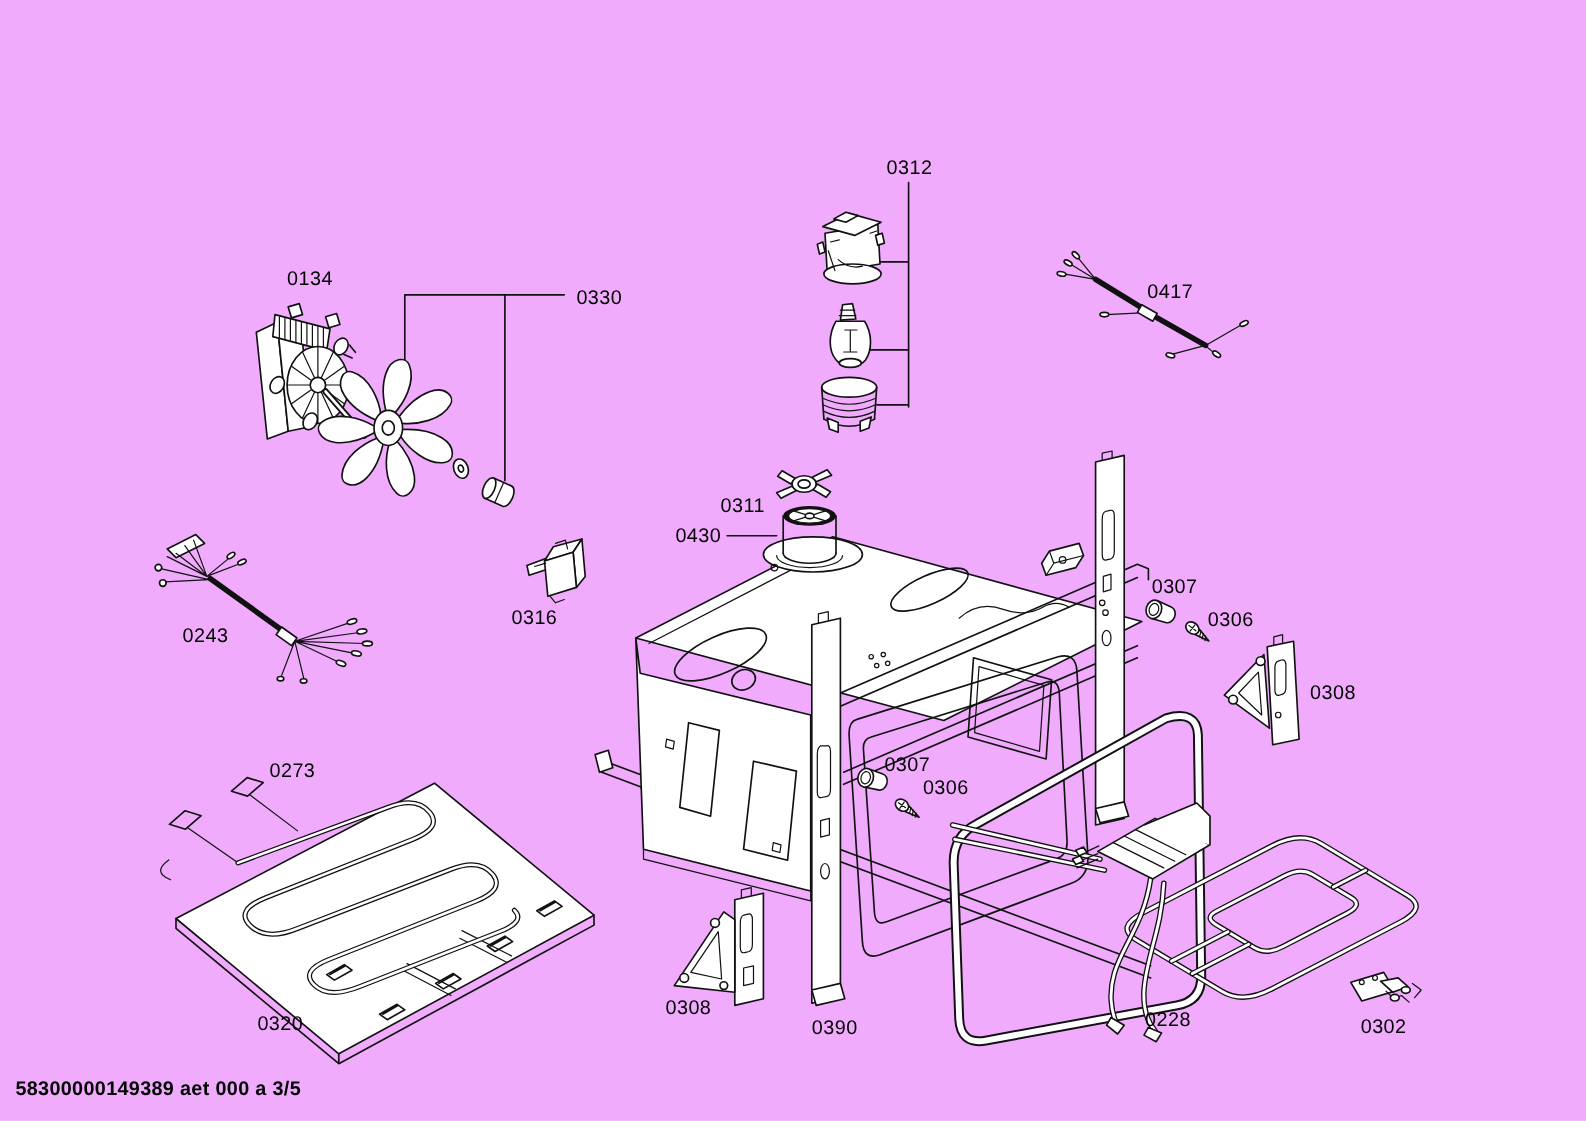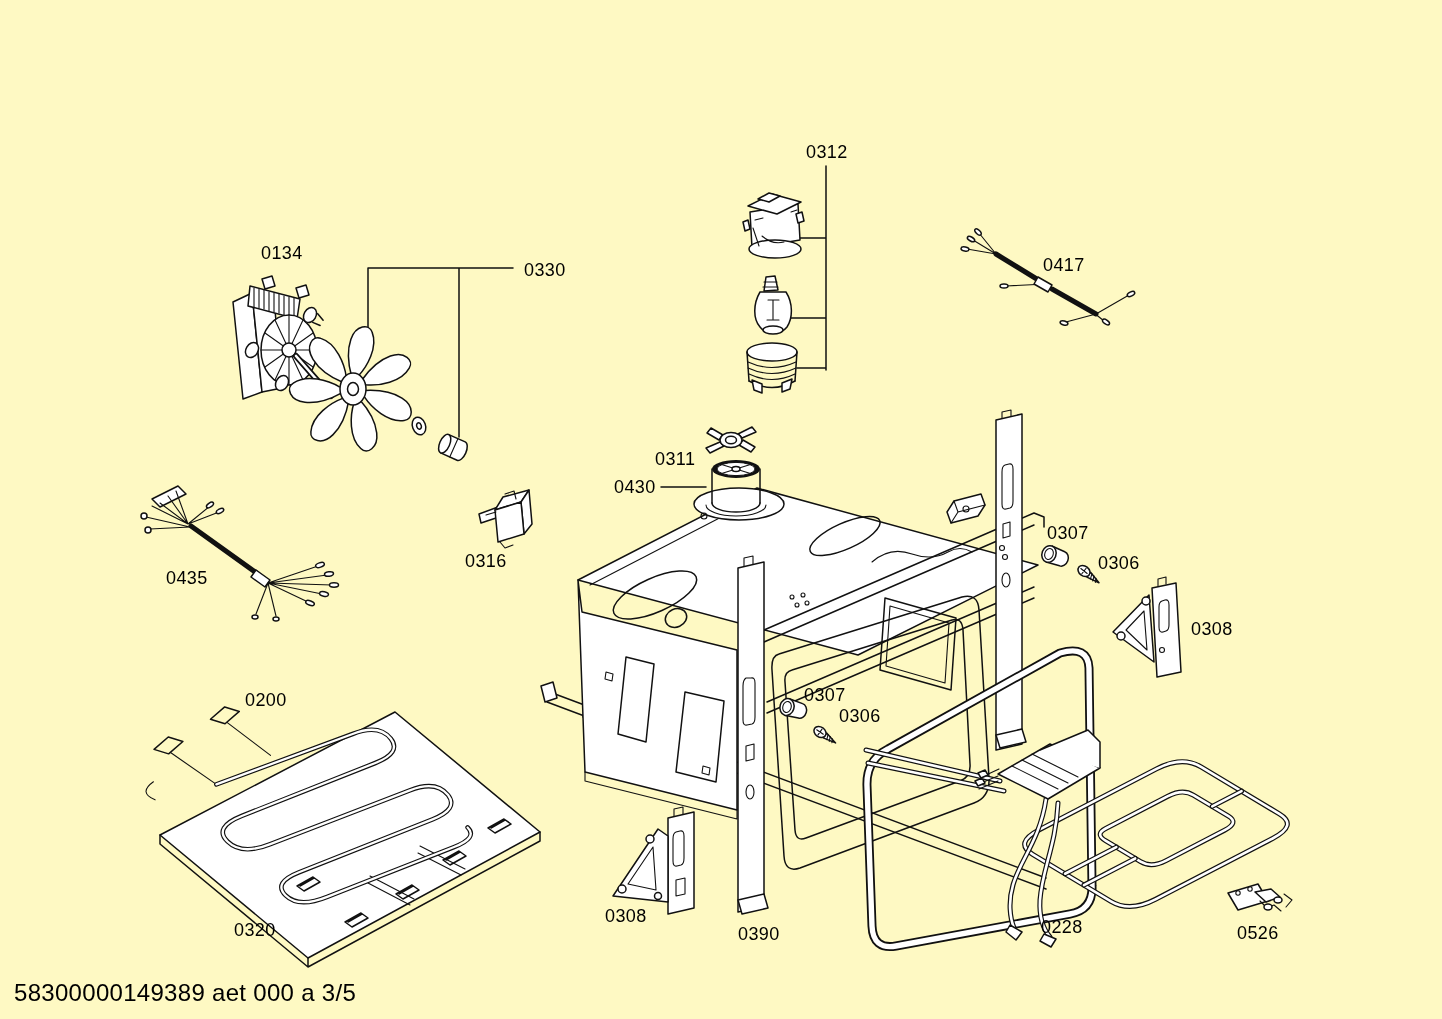--- a/index.html
+++ b/index.html
@@ -1,20 +1,20 @@
 <!DOCTYPE html>
 <html><head>
 <meta charset="utf-8">
 <style>
   html,body{margin:0;padding:0;background:#fff;}
-  .stage{position:relative;width:1442px;height:1019px;background:#fef9c3;overflow:hidden;
+  .stage{position:relative;width:1442px;height:1019px;background:#f0abfc;overflow:hidden;
          font-family:"Liberation Sans",sans-serif;}
   svg{position:absolute;left:0;top:0;}
   .lbl{position:absolute;font-size:18px;line-height:1;color:#000;letter-spacing:.4px;white-space:nowrap;}
-  .footer{position:absolute;left:14px;top:979px;font-size:24px;color:#000;letter-spacing:.3px;}
+  .footer{position:absolute;left:14px;top:979px;font-size:18px;color:#000;letter-spacing:.3px;font-weight:bold;}
   .ln{fill:none;stroke:#111;stroke-width:1.5;stroke-linejoin:round;stroke-linecap:round;}
   .th{fill:none;stroke:#111;stroke-width:1.1;stroke-linejoin:round;stroke-linecap:round;}
   .wf{fill:#fff;stroke:#111;stroke-width:1.5;stroke-linejoin:round;}
   .tb{fill:none;stroke:#111;stroke-linejoin:round;stroke-linecap:round;}
   .tw{fill:none;stroke:#fff;stroke-linejoin:round;stroke-linecap:round;}
 </style>
 </head>
 <body>
 
 <div class="stage">
@@ -313,28 +313,28 @@
   </g>
 </svg>
 
 <div class="lbl" style="left:806px;top:143px">0312</div>
 <div class="lbl" style="left:261px;top:244px">0134</div>
 <div class="lbl" style="left:524px;top:261px">0330</div>
 <div class="lbl" style="left:1043px;top:256px">0417</div>
 <div class="lbl" style="left:655px;top:450px">0311</div>
 <div class="lbl" style="left:614px;top:478px">0430</div>
 <div class="lbl" style="left:465px;top:552px">0316</div>
-<div class="lbl" style="left:166px;top:569px">0435</div>
+<div class="lbl" style="left:166px;top:569px">0243</div>
 <div class="lbl" style="left:1047px;top:524px">0307</div>
 <div class="lbl" style="left:1098px;top:554px">0306</div>
 <div class="lbl" style="left:1191px;top:620px">0308</div>
 <div class="lbl" style="left:804px;top:686px">0307</div>
 <div class="lbl" style="left:839px;top:707px">0306</div>
-<div class="lbl" style="left:245px;top:691px">0200</div>
+<div class="lbl" style="left:245px;top:691px">0273</div>
 <div class="lbl" style="left:234px;top:921px">0320</div>
 <div class="lbl" style="left:605px;top:907px">0308</div>
 <div class="lbl" style="left:738px;top:925px">0390</div>
 <div class="lbl" style="left:1041px;top:918px">0228</div>
-<div class="lbl" style="left:1237px;top:924px">0526</div>
+<div class="lbl" style="left:1237px;top:924px">0302</div>
 
 <div class="footer">58300000149389 aet 000 a 3/5</div>
 
 </div>
 
 </body></html>

